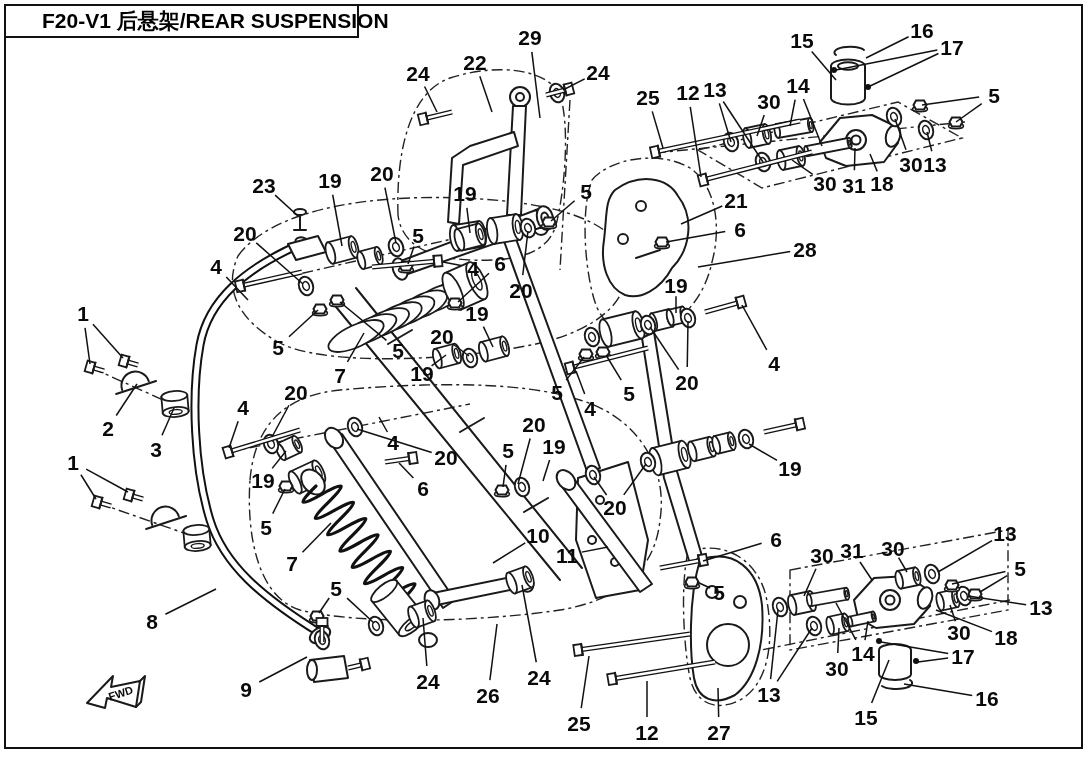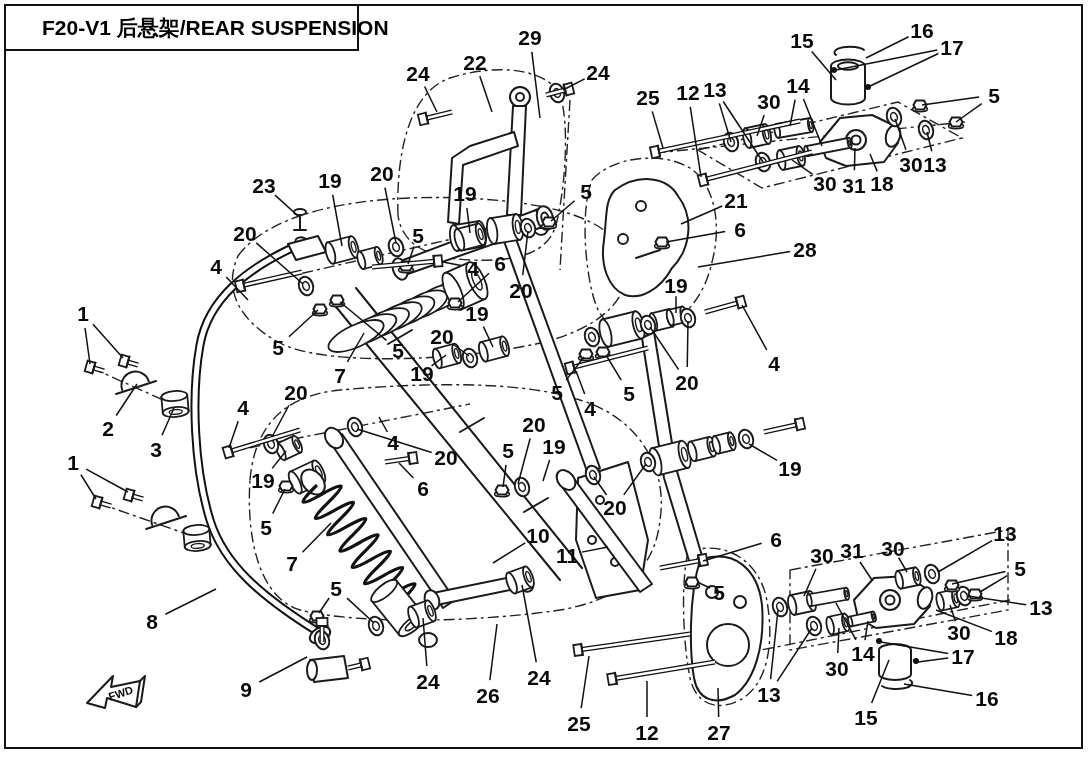--- a/index.html
+++ b/index.html
@@ -1,19 +1,19 @@
 <!DOCTYPE html>
 <html><head>
 <meta charset="utf-8">
 <style>
   html,body{margin:0;padding:0;background:#fff;}
   .page{position:relative;width:1090px;height:759px;background:#fff;overflow:hidden;
         font-family:"Liberation Sans",sans-serif;}
   .frame{position:absolute;left:4px;top:4px;right:7px;bottom:10px;border:2px solid #111;}
-  .titlebox{position:absolute;left:4px;top:4px;width:355px;height:47px;border:2px solid #111;
+  .titlebox{position:absolute;left:4px;top:4px;width:355px;height:34px;border:2px solid #111;
             background:#fff;display:flex;align-items:center;padding-left:36px;box-sizing:border-box;}
   .titlebox span{font-size:21px;font-weight:bold;color:#000;white-space:nowrap;}
   svg{position:absolute;left:0;top:0;}
   .ln{fill:#fff;stroke:#1a1a1a;stroke-width:2;stroke-linejoin:round;}
   .st{fill:none;stroke:#1a1a1a;stroke-width:2;stroke-linejoin:round;stroke-linecap:round;}
   .dd{fill:none;stroke:#222;stroke-width:1.4;stroke-dasharray:11 4 3 4;}
   .callout{font-size:21px;font-weight:bold;fill:#0a0a0a;}
   .fwdtxt{font-size:11px;font-weight:bold;fill:#0a0a0a;}
 </style>
 </head>

